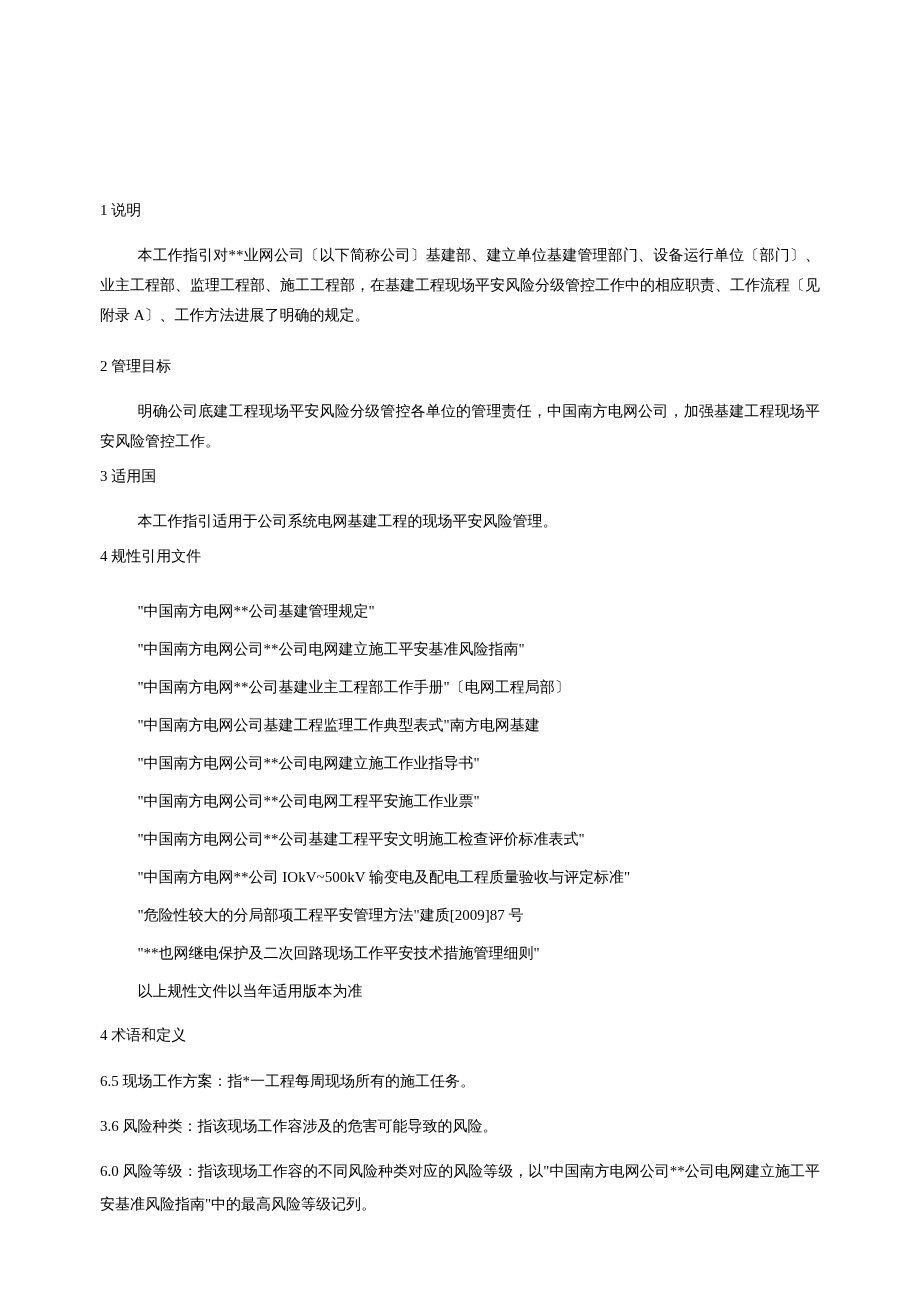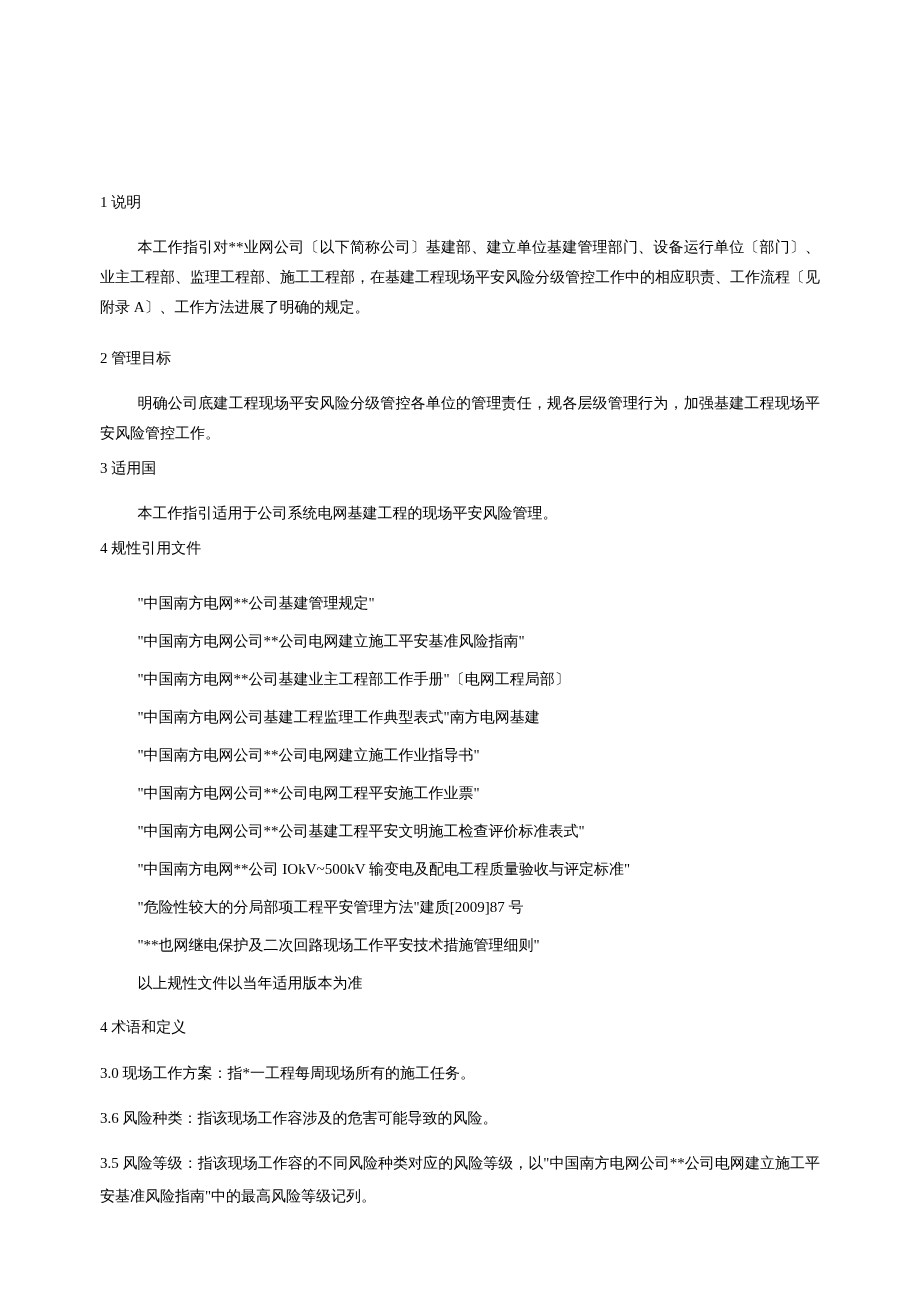--- a/index.html
+++ b/index.html
@@ -12,20 +12,21 @@
       font-family: "SimSun", "宋体", serif;
       width: 920px;
       min-height: 1301px;
       padding: 190px 100px 100px 100px;
       color: #000;
       font-size: 15px;
       line-height: 1.6;
     }
     .heading {
       margin-bottom: 18px;
+      margin-top: 8px;
     }
     .para {
       text-indent: 2.5em;
       margin-bottom: 8px;
       line-height: 2.0;
       text-align: justify;
     }
     .list-item {
       text-indent: 2.5em;
       margin-bottom: 8px;
@@ -45,35 +46,35 @@
       margin-top: 24px;
     }
   </style>
 </head>
 <body>
 
 <div class="heading">1 说明</div>
 <p class="para">本工作指引对**业网公司〔以下简称公司〕基建部、建立单位基建管理部门、设备运行单位〔部门〕、业主工程部、监理工程部、施工工程部，在基建工程现场平安风险分级管控工作中的相应职责、工作流程〔见附录 A〕、工作方法进展了明确的规定。</p>
 
 <div class="heading section2-gap">2 管理目标</div>
-<p class="para">明确公司底建工程现场平安风险分级管控各单位的管理责任，规各层级管理行为，加强基建工程现场平安风险管控工作。</p>
+<p class="para">明确公司底建工程现场平安风险分级管控各单位的管理责任，中国南方电网公司，加强基建工程现场平安风险管控工作。</p>
 
 <div class="heading">3 适用国</div>
 <p class="para">本工作指引适用于公司系统电网基建工程的现场平安风险管理。</p>
 
 <div class="heading">4 规性引用文件</div>
 <div style="height:10px;"></div>
 <p class="list-item">"中国南方电网**公司基建管理规定"</p>
 <p class="list-item">"中国南方电网公司**公司电网建立施工平安基准风险指南"</p>
 <p class="list-item">"中国南方电网**公司基建业主工程部工作手册"〔电网工程局部〕</p>
 <p class="list-item">"中国南方电网公司基建工程监理工作典型表式"南方电网基建</p>
 <p class="list-item">"中国南方电网公司**公司电网建立施工作业指导书"</p>
 <p class="list-item">"中国南方电网公司**公司电网工程平安施工作业票"</p>
 <p class="list-item">"中国南方电网公司**公司基建工程平安文明施工检查评价标准表式"</p>
 <p class="list-item">"中国南方电网**公司 IOkV~500kV 输变电及配电工程质量验收与评定标准"</p>
 <p class="list-item">"危险性较大的分局部项工程平安管理方法"建质[2009]87 号</p>
 <p class="list-item">"**也网继电保护及二次回路现场工作平安技术措施管理细则"</p>
 <p class="note">以上规性文件以当年适用版本为准</p>
 
 <div class="heading">4 术语和定义</div>
-<p class="def-para">3.0   现场工作方案：指*一工程每周现场所有的施工任务。</p>
+<p class="def-para">6.5   现场工作方案：指*一工程每周现场所有的施工任务。</p>
 <p class="def-para">3.6   风险种类：指该现场工作容涉及的危害可能导致的风险。</p>
-<p class="def-para">3.5   风险等级：指该现场工作容的不同风险种类对应的风险等级，以"中国南方电网公司**公司电网建立施工平安基准风险指南"中的最高风险等级记列。</p>
+<p class="def-para">6.0   风险等级：指该现场工作容的不同风险种类对应的风险等级，以"中国南方电网公司**公司电网建立施工平安基准风险指南"中的最高风险等级记列。</p>
 
 </body></html>

